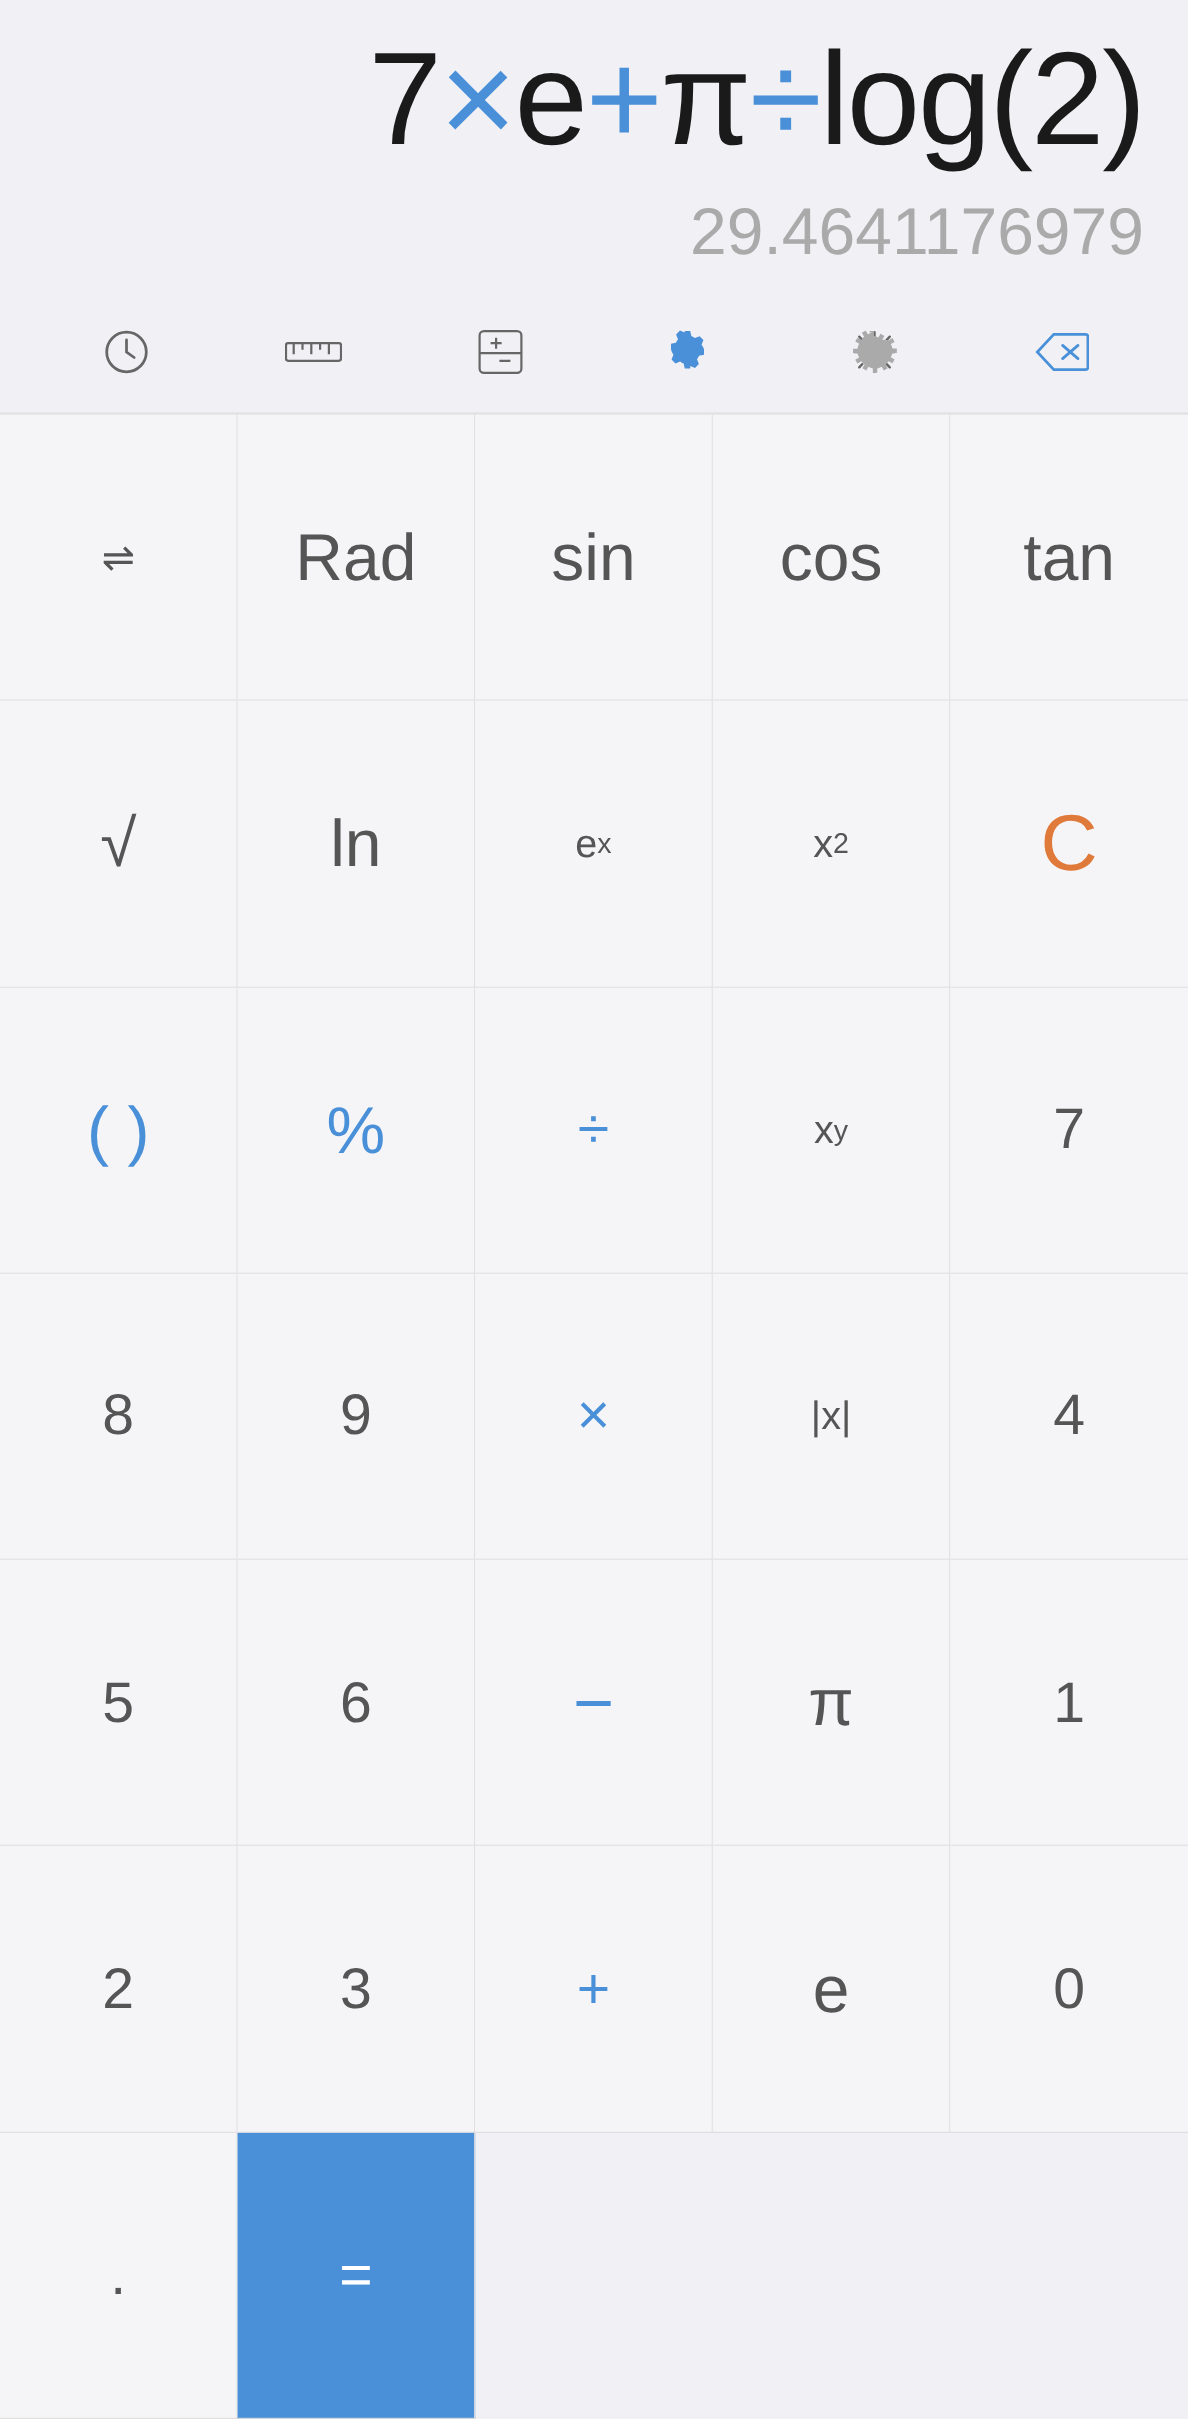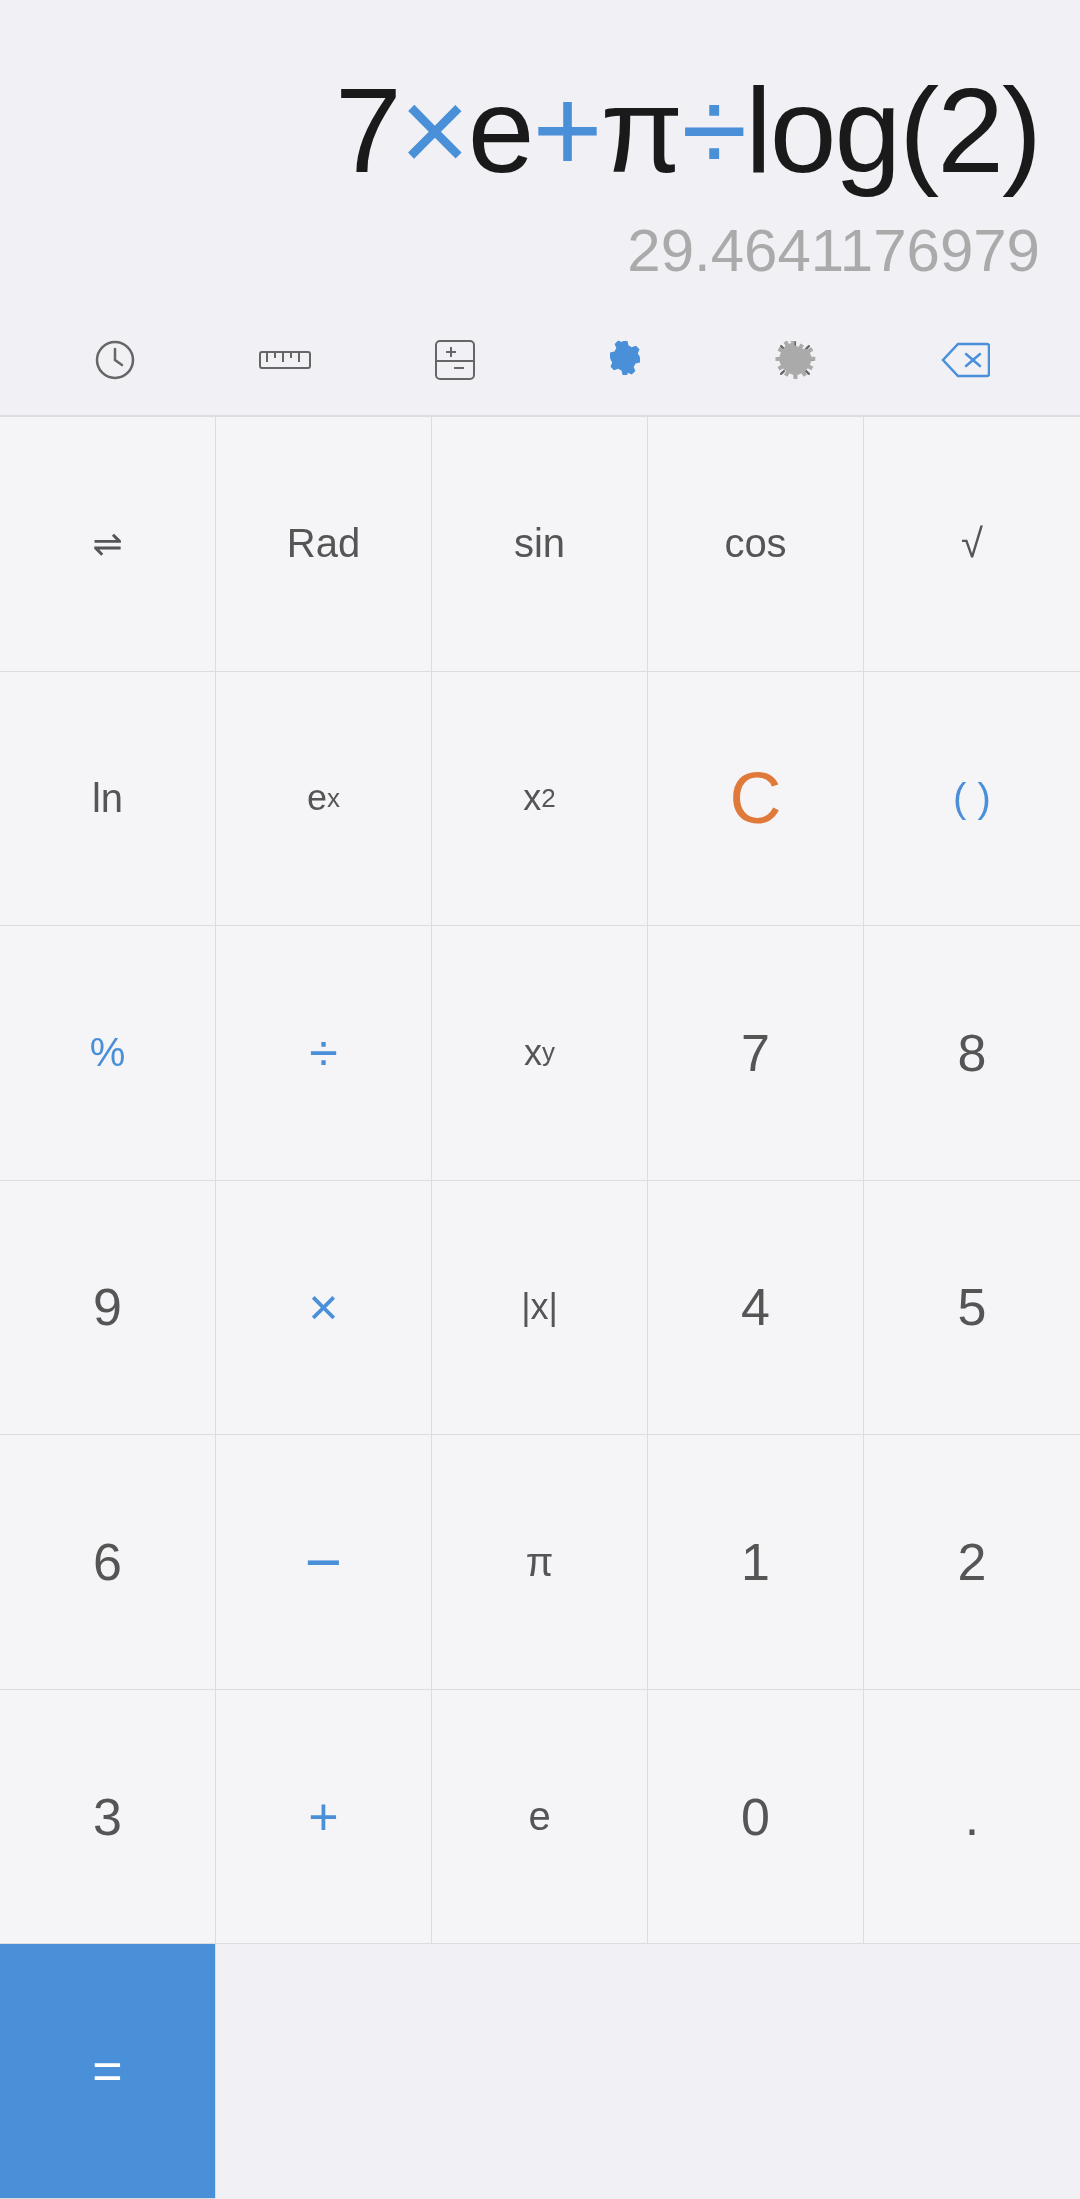--- a/index.html
+++ b/index.html
@@ -9,21 +9,21 @@
       min-height: 2199px;
       background: #f0f0f5;
       font-family: 'Helvetica Neue', Arial, sans-serif;
       display: flex;
       flex-direction: column;
     }
 
     
     .display-area {
       background: #f0f0f5;
-      padding: 64px 40px 20px 40px;
+      padding: 24px 40px 20px 40px;
       display: flex;
       flex-direction: column;
       align-items: flex-end;
     }
 
     .expression {
       font-size: 120px;
       font-weight: 300;
       color: #1a1a1a;
       line-height: 1.1;
@@ -96,21 +96,21 @@
     }
 
     .key.blue { color: #4a90d9; }
     .key.orange { color: #e07a3a; }
     .key.blue-bg {
       background: #4a90d9;
       color: white;
     }
 
     .key-text-sm {
-      font-size: 40px;
+      font-size: 60px;
     }
 
     .key-text-xs {
       font-size: 36px;
     }
   </style>
 </head>
 <body>
 
 <div class="display-area">
@@ -173,20 +173,21 @@
     </svg>
   </div>
 </div>
 
 <div class="keypad">
 
   <div class="key key-text-xs">⇌</div>
   <div class="key key-text-sm">Rad</div>
   <div class="key key-text-sm">sin</div>
   <div class="key key-text-sm">cos</div>
+  <div class="key key-text-sm">tan</div>
 
   <div class="key key-text-sm">√</div>
   <div class="key key-text-sm">ln</div>
   <div class="key key-text-xs">e<sup style="font-size:26px">x</sup></div>
 
   <div class="key key-text-xs">x<sup style="font-size:26px">2</sup></div>
   <div class="key orange" style="font-size:72px; font-weight:400;">C</div>
   <div class="key blue key-text-sm">( )</div>
   <div class="key blue key-text-sm">%</div>
   <div class="key blue">÷</div>

